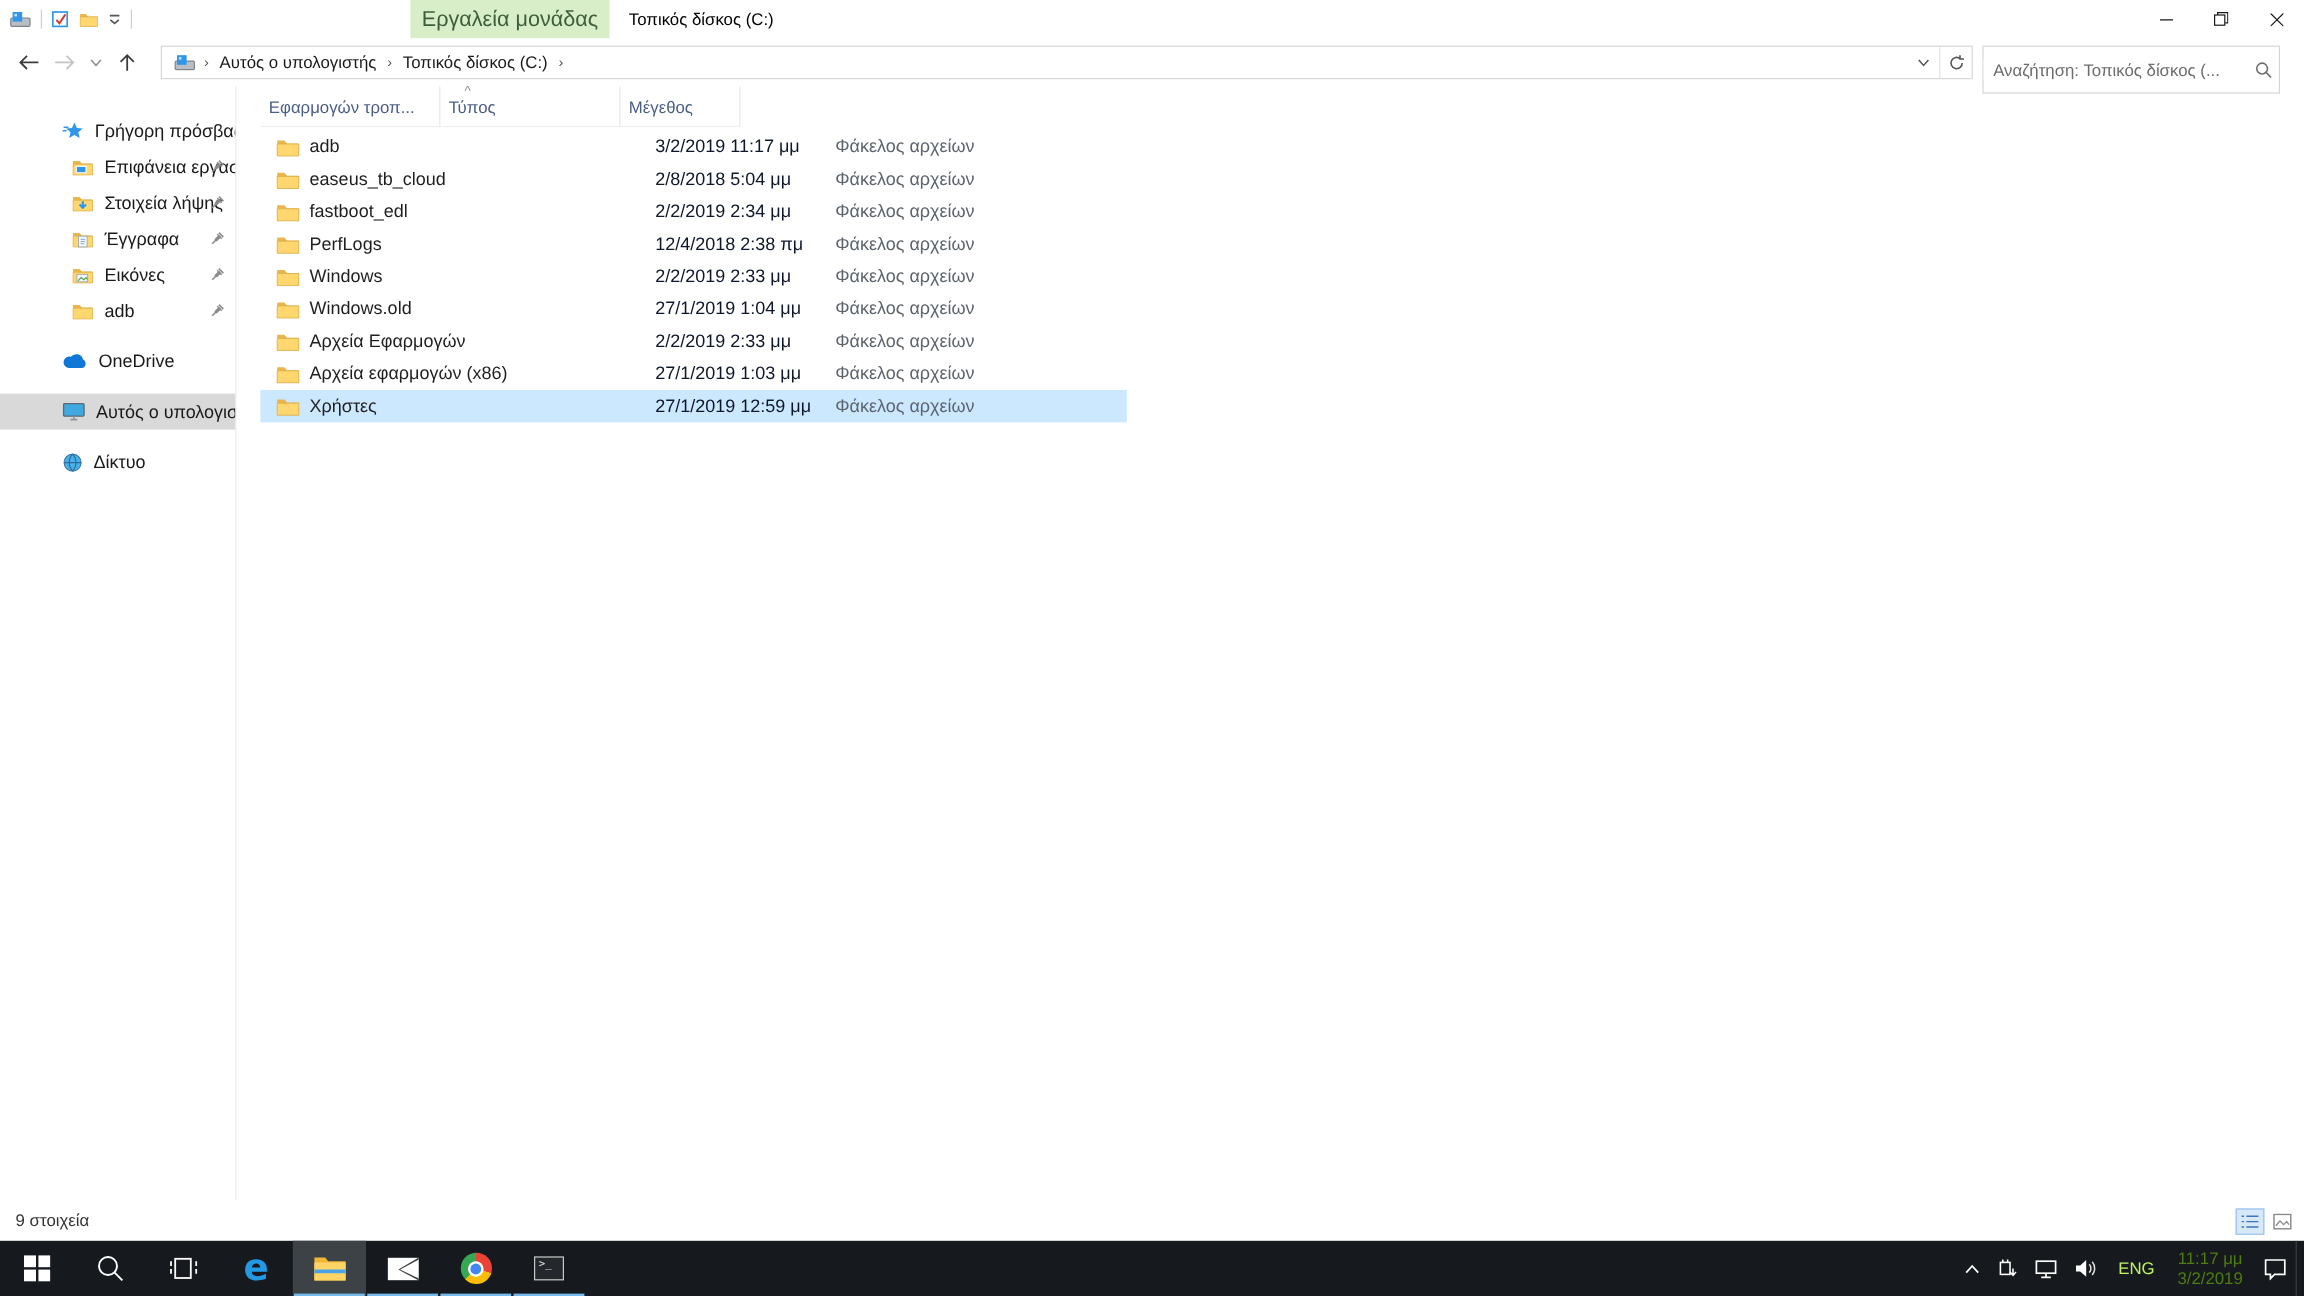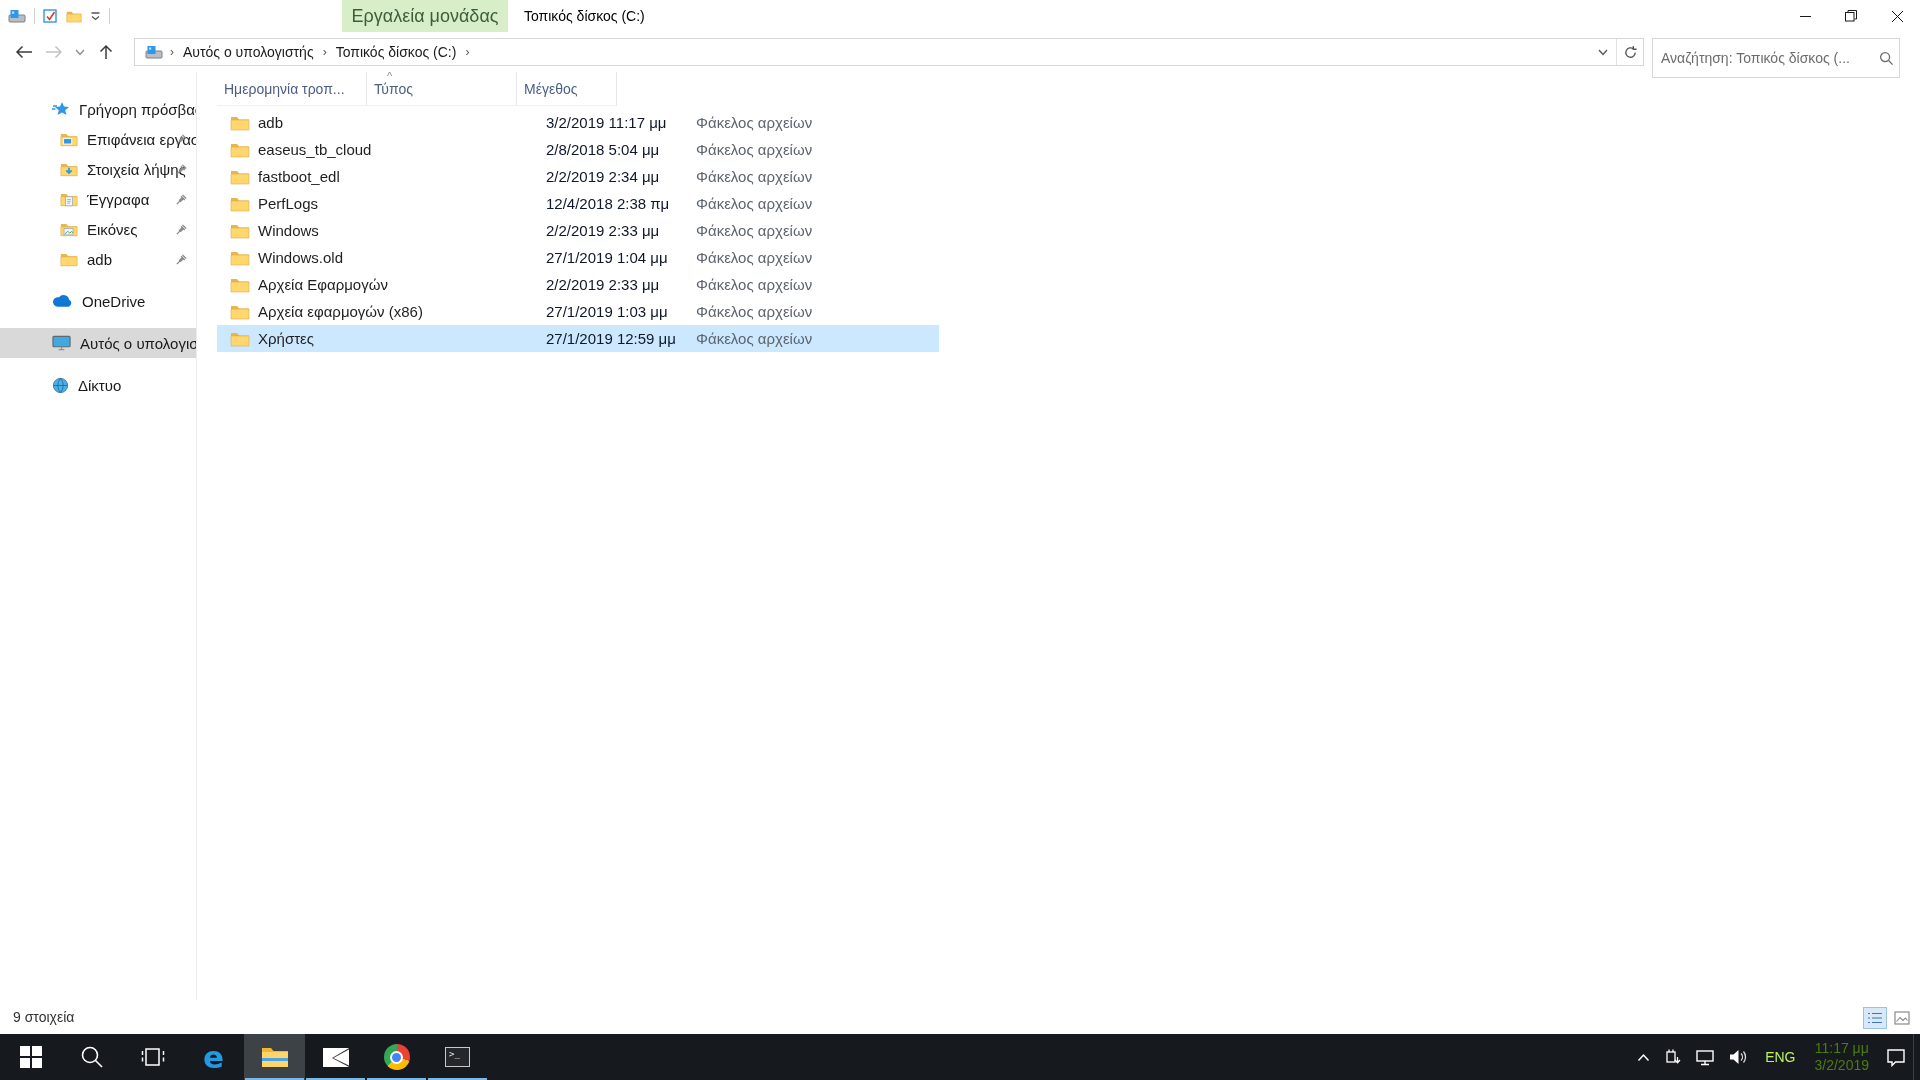--- a/index.html
+++ b/index.html
@@ -348,21 +348,21 @@
                 <use href="#sym-globe"></use>
               </svg>
             </span>
           <span>Δίκτυο</span>
         </div>
       </div>
 
       <div class="content">
         <div class="list-header">
           <span class="sort-caret">^</span>
-          <div class="hcol c-date">Ημερομηνία τροπ...</div>
+          <div class="hcol c-date">Εφαρμογών τροπ...</div>
           <div class="hcol c-type">Τύπος</div>
           <div class="hcol c-size">Μέγεθος</div>
         </div>
 
         <div class="rows">
           <div class="row">
             <div class="cell name">
                 <span class="ficon">
                   <svg width="20" height="16">
                     <use href="#sym-folder"></use>

